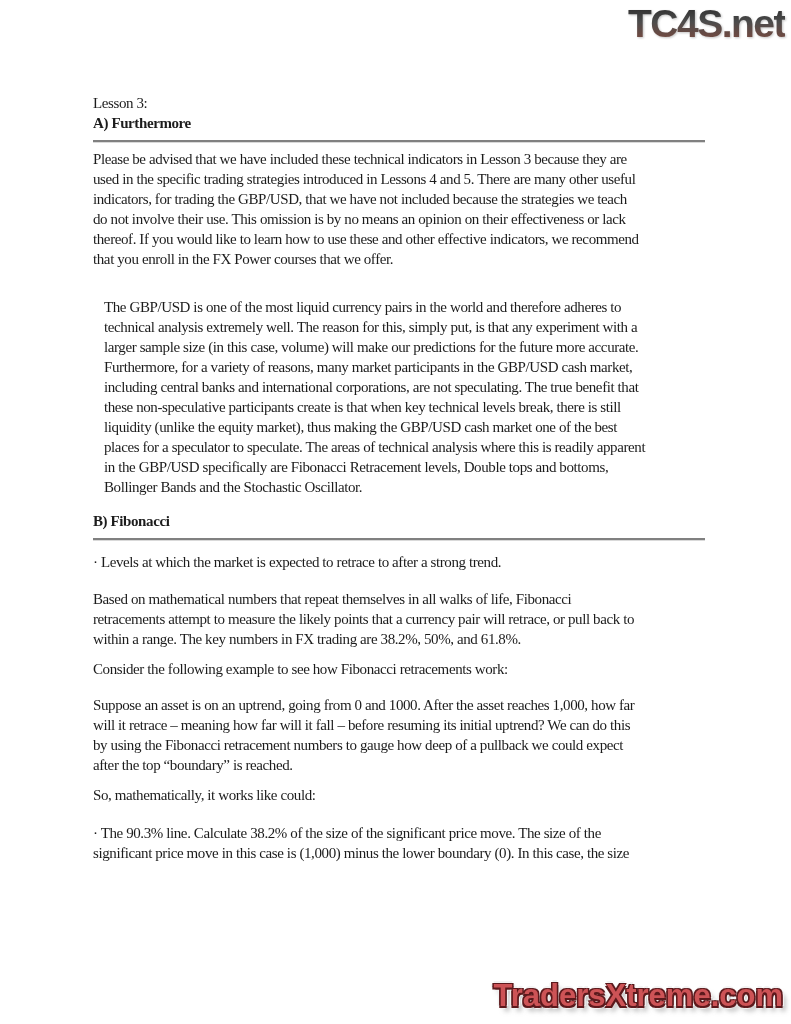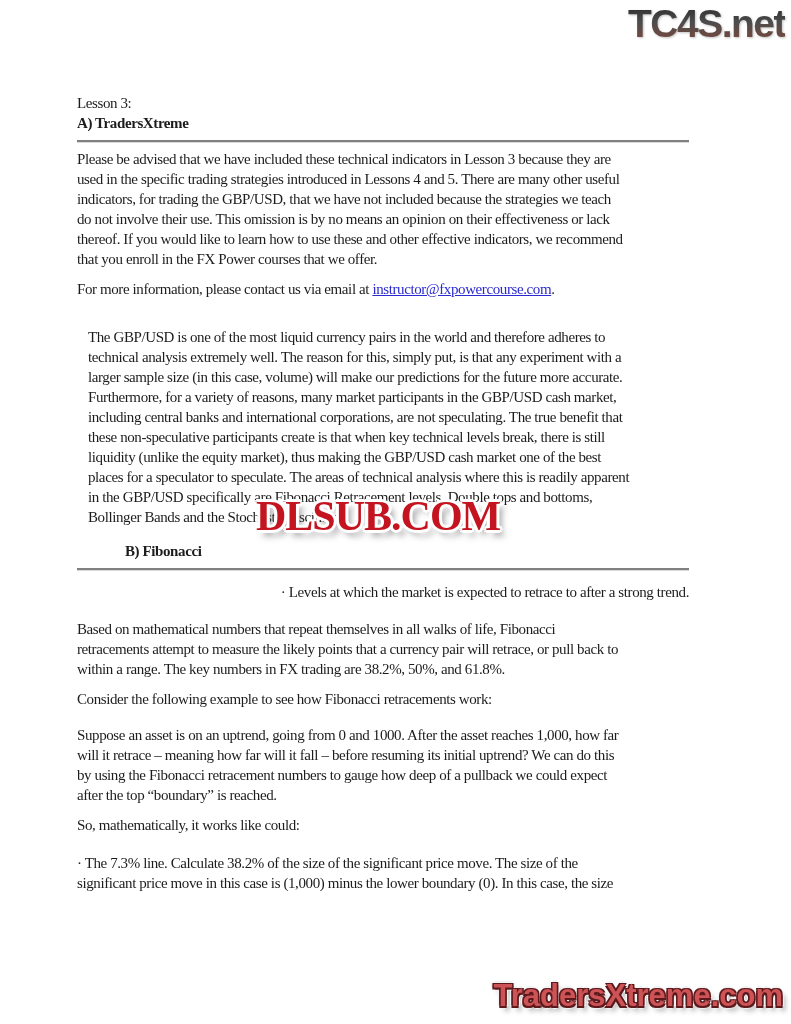--- a/index.html
+++ b/index.html
@@ -20,34 +20,34 @@
   @supports ((-webkit-background-clip:text) or (background-clip:text)) {
     .logo {
       background:linear-gradient(180deg,#2d2d2d 8%,#4c4c4c 45%,#6e4a42 78%,#96635a 100%);
       -webkit-background-clip:text; background-clip:text;
       color:transparent; text-shadow:none;
       filter:drop-shadow(1.5px 1.5px 1px #c4c4c4);
     }
   }
 
   
-  .content { position:absolute; left:77px; top:93px; width:612px; }
+  .content { position:absolute; left:93px; top:93px; width:612px; }
   p { margin:0; }
   .line, .para {
     font-size:15px; line-height:20px; letter-spacing:-0.4px;
     white-space:pre; color:#1c1c1c;
   }
   .bold { font-weight:bold; }
   .rule { height:2px; background:#808080; border-bottom:1px solid #d9d9d9; margin:7px 0 6px; }
   .contact  { margin-top:10px; }
   .email { color:var(--link, #2a2ad0); text-decoration:underline; }
   .gbp      { margin-top:28px;margin-left:11px; }
-  .secb     { margin-top:14px;margin-left:48px; }
+  .secb     { margin-top:14px; }
   .q        { }
-  .bullet   { margin-top:11px;text-align:right; }
+  .bullet   { margin-top:11px; }
   .p3       { margin-top:17px; }
   .consider { margin-top:10px; }
   .p4       { margin-top:16px; }
   .mathline { margin-top:10px; }
   .p5       { margin-top:18px; }
 
   
   .dlsub {
     position:absolute; left:256px; top:492px;
     font-family:"Liberation Serif","DejaVu Serif",serif;
@@ -76,32 +76,31 @@
 </style>
 </head>
 <body>
 
 <div class="page">
 
   <div class="logo">TC4S.net</div>
 
   <div class="content">
     <p class="line">Lesson 3:</p>
-    <p class="line bold">A) TradersXtreme</p>
+    <p class="line bold">A) Furthermore</p>
 
     <div class="rule"></div>
 
     <p class="para">Please be advised that we have included these technical indicators in Lesson 3 because they are
 used in the specific trading strategies introduced in Lessons 4 and 5. There are many other useful
 indicators, for trading the GBP/USD, that we have not included because the strategies we teach
 do not involve their use. This omission is by no means an opinion on their effectiveness or lack
 thereof. If you would like to learn how to use these and other effective indicators, we recommend
 that you enroll in the FX Power courses that we offer.</p>
 
-    <p class="line contact"><span>For more information, please contact us via email at </span><a href="#" class="email">instructor@fxpowercourse.com</a><span>.</span></p>
 
     <p class="para gbp">The GBP/USD is one of the most liquid currency pairs in the world and therefore adheres to
 technical analysis extremely well. The reason for this, simply put, is that any experiment with a
 larger sample size (in this case, volume) will make our predictions for the future more accurate.
 Furthermore, for a variety of reasons, many market participants in the GBP/USD cash market,
 including central banks and international corporations, are not speculating. The true benefit that
 these non-speculative participants create is that when key technical levels break, there is still
 liquidity (unlike the equity market), thus making the GBP/USD cash market one of the best
 places for a speculator to speculate. The areas of technical analysis where this is readily apparent
 in the GBP/USD specifically are Fibonacci Retracement levels, Double tops and bottoms,
@@ -119,21 +118,20 @@
 
     <p class="line consider">Consider the following example to see how Fibonacci retracements work:</p>
 
     <p class="para p4">Suppose an asset is on an uptrend, going from 0 and 1000. After the asset reaches 1,000, how far
 will it retrace – meaning how far will it fall – before resuming its initial uptrend? We can do this
 by using the Fibonacci retracement numbers to gauge how deep of a pullback we could expect
 after the top “boundary” is reached.</p>
 
     <p class="line mathline">So, mathematically, it works like could:</p>
 
-    <p class="para p5">· The 7.3% line. Calculate 38.2% of the size of the significant price move. The size of the
+    <p class="para p5">· The 90.3% line. Calculate 38.2% of the size of the significant price move. The size of the
 significant price move in this case is (1,000) minus the lower boundary (0). In this case, the size</p>
   </div>
 
-  <div class="dlsub">DLSUB.COM</div>
 
   <div class="traders">TradersXtreme.com</div>
 
 </div>
 
 </body></html>

